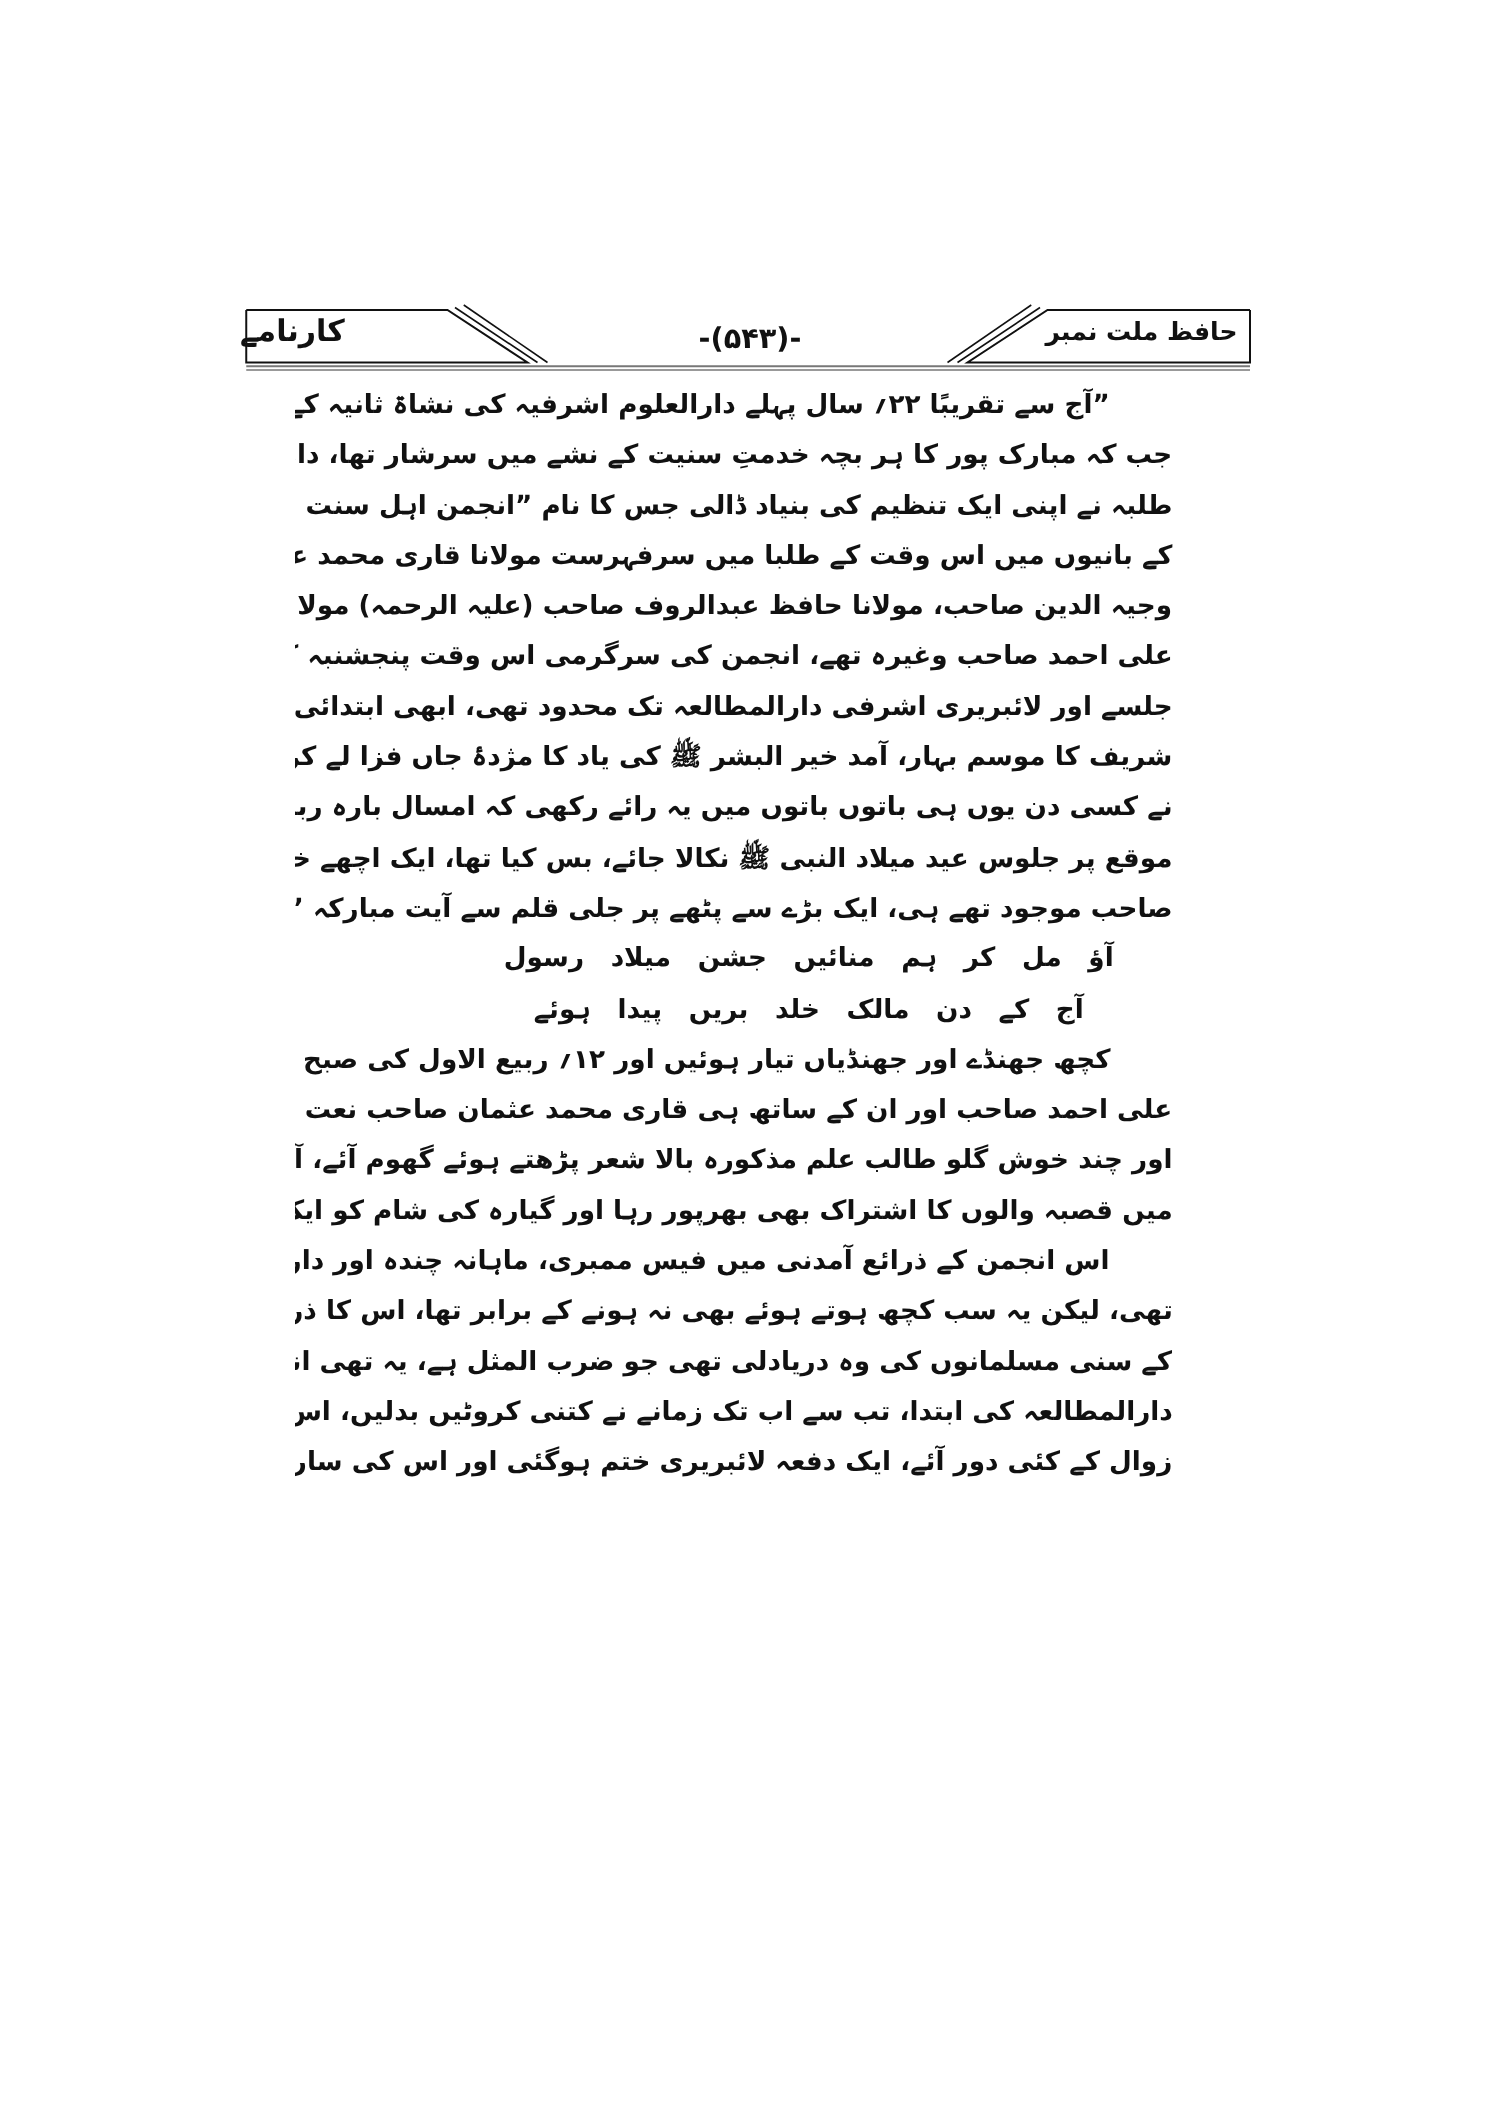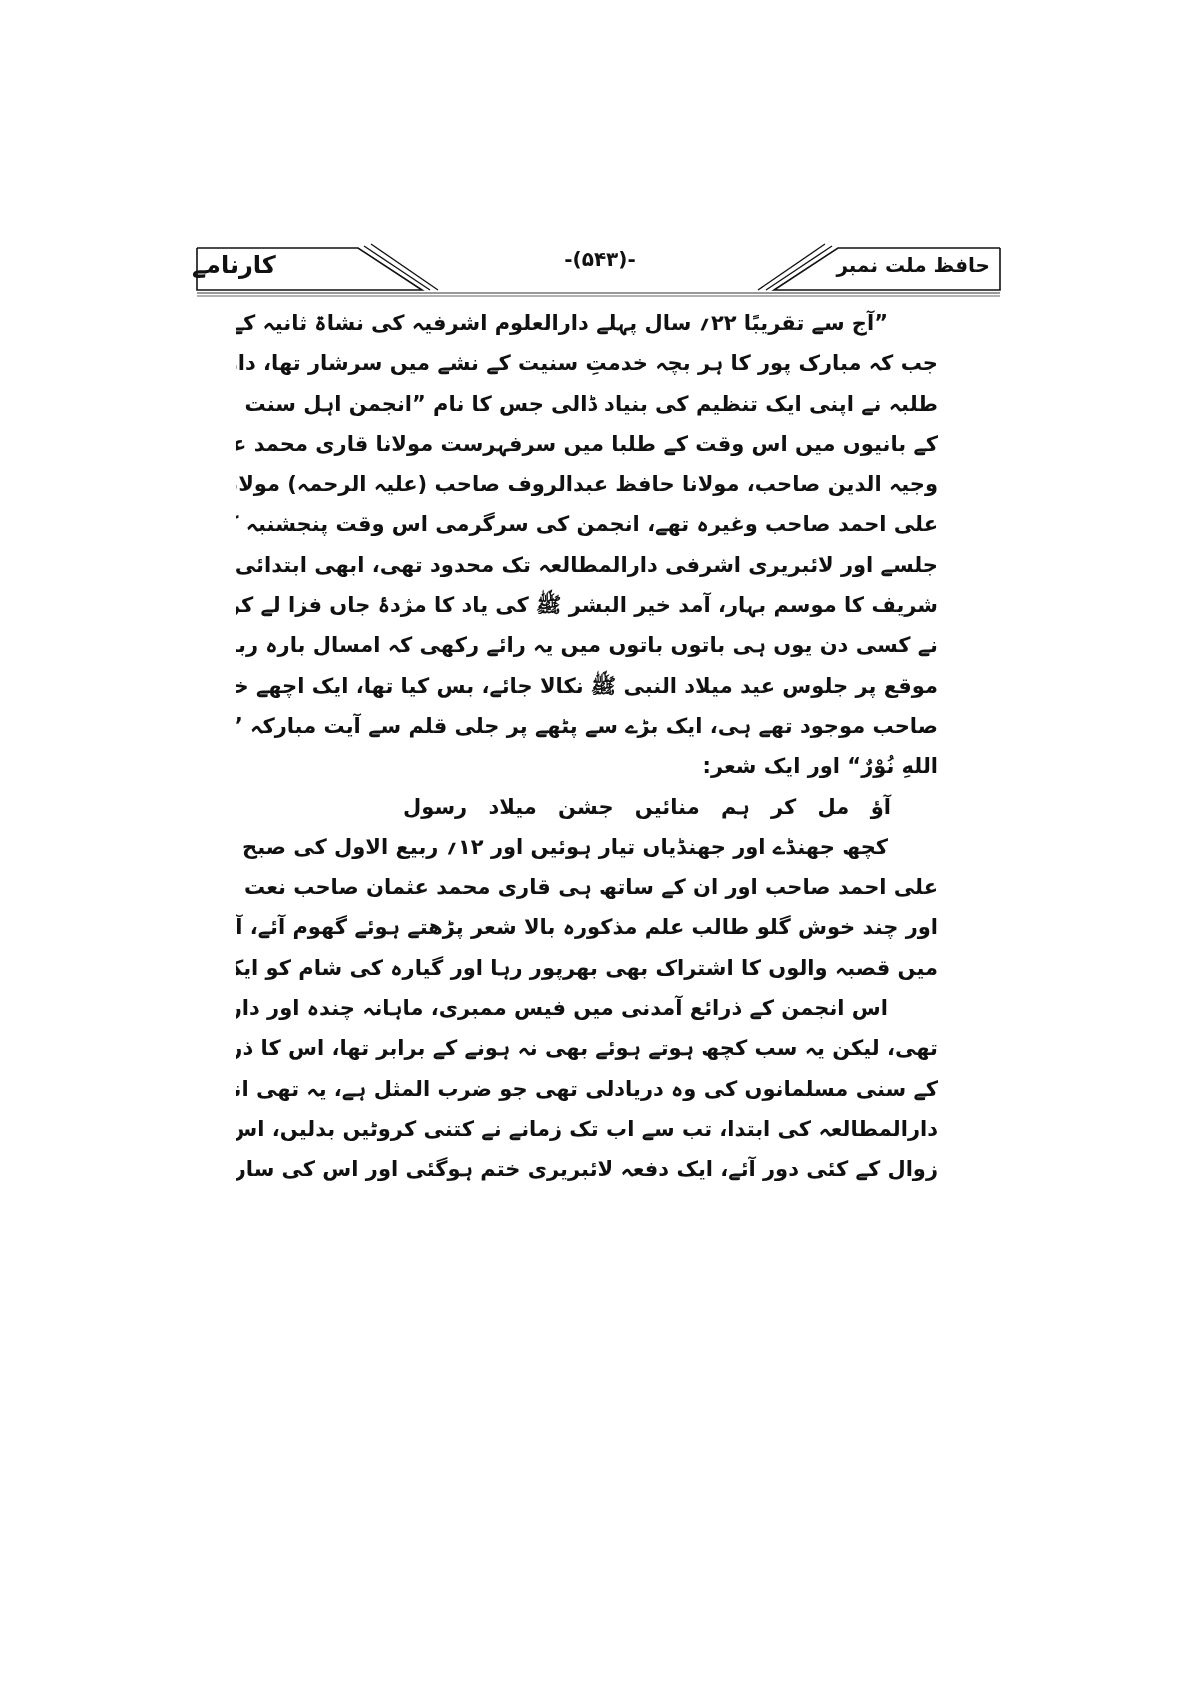--- a/index.html
+++ b/index.html
@@ -5,22 +5,22 @@
   html, body { margin: 0; padding: 0; background: #ffffff; }
   body { width: 1190px; height: 1684px; position: relative; overflow: hidden;
          font-family: "DejaVu Sans", sans-serif; color: #111; }
   .page { position: absolute; left: 0; top: 0; width: 1190px; height: 1684px; }
 
   
   .header { position: absolute; left: 190px; top: 240px; width: 812px; height: 56px; }
   .header svg { position: absolute; left: 0; top: 0; }
   .hdr-left-text { position: absolute; left: 2px; top: 6px; width: 120px; height: 38px;
        font-size: 24px; line-height: 38px; direction: rtl; text-align: left; font-weight: bold; }
-  .hdr-center { position: absolute; left: 340px; top: 0; width: 140px; height: 38px;
-       font-size: 20px; line-height: 38px; text-align: center; direction: ltr; font-weight: bold; }
+  .hdr-center { position: absolute; left: 340px; top: 12px; width: 140px; height: 38px;
+       font-size: 23px; line-height: 38px; text-align: center; direction: ltr; font-weight: bold; }
   .hdr-right-text { position: absolute; left: 600px; top: 6px; width: 200px; height: 38px;
        font-size: 20px; line-height: 38px; direction: rtl; text-align: right; font-weight: bold; }
 
   
   .body-text { position: absolute; left: 236px; top: 303px; width: 702px; direction: rtl; }
   .line { height: 40.3px; line-height: 40.3px; font-size: 21px; white-space: nowrap;
           text-align: justify; text-align-last: justify; overflow: hidden; font-weight: bold; }
   .line.first-indent { padding-right: 50px; }
   .line.last { text-align-last: right; }
   .verse { text-align: center; text-align-last: center; word-spacing: 14px; }
@@ -56,23 +56,23 @@
     <div class="line">جب کہ مبارک پور کا ہر بچہ خدمتِ سنیت کے نشے میں سرشار تھا، دارالعلوم کے پرجوش</div>
     <div class="line">طلبہ نے اپنی ایک تنظیم کی بنیاد ڈالی جس کا نام ”انجمن اہل سنت اشرفی دارالمطالعہ“ رکھا، اس</div>
     <div class="line">کے بانیوں میں اس وقت کے طلبا میں سرفہرست مولانا قاری محمد عثمان صاحب، مولانا صوفی</div>
     <div class="line">وجیہ الدین صاحب، مولانا حافظ عبدالروف صاحب (علیہ الرحمہ) مولانا ظفر علی صاحب، مولانا</div>
     <div class="line">علی احمد صاحب وغیرہ تھے، انجمن کی سرگرمی اس وقت پنجشنبہ کو طالب علموں کے لیے مشقی</div>
     <div class="line">جلسے اور لائبریری اشرفی دارالمطالعہ تک محدود تھی، ابھی ابتدائی دور ہی تھا کہ ربیع الاول</div>
     <div class="line">شریف کا موسم بہار، آمد خیر البشر ﷺ کی یاد کا مژدۂ جاں فزا لے کر آیا، مذکورہ بالا حضرات</div>
     <div class="line">نے کسی دن یوں ہی باتوں باتوں میں یہ رائے رکھی کہ امسال بارہ ربیع الاول شریف کے</div>
     <div class="line">موقع پر جلوس عید میلاد النبی ﷺ نکالا جائے، بس کیا تھا، ایک اچھے خطاط قاری محمد عثمان</div>
     <div class="line">صاحب موجود تھے ہی، ایک بڑے سے پٹھے پر جلی قلم سے آیت مبارکہ ”قَدْ جَآءَكُمْ مِّنَ</div>
-    <div class="line last">اللهِ نُوْرٌ“ اور ایک شعر:</div>
 
     <div class="line verse verse-1">آؤ مل کر ہم منائیں جشن میلاد رسول</div>
+    <div class="line verse verse-2">آج کے دن مالک خلد بریں پیدا ہوئے</div>
 
     <div class="line first-indent">کچھ جھنڈے اور جھنڈیاں تیار ہوئیں اور ۱۲؍ ربیع الاول کی صبح کو آگے آگے مولوی</div>
     <div class="line">علی احمد صاحب اور ان کے ساتھ ہی قاری محمد عثمان صاحب نعت خواں جماعت کے سربراہ</div>
     <div class="line">اور چند خوش گلو طالب علم مذکورہ بالا شعر پڑھتے ہوئے گھوم آئے، آئندہ سال سے اس جلوس</div>
     <div class="line last">میں قصبہ والوں کا اشتراک بھی بھرپور رہا اور گیارہ کی شام کو ایک جلسہ بھی ہونے لگا۔</div>
     <div class="line first-indent">اس انجمن کے ذرائع آمدنی میں فیس ممبری، ماہانہ چندہ اور دارالمطالعہ کی یومیہ فیس</div>
     <div class="line">تھی، لیکن یہ سب کچھ ہوتے ہوئے بھی نہ ہونے کے برابر تھا، اس کا ذریعۂ آمدنی مبارک پور</div>
     <div class="line">کے سنی مسلمانوں کی وہ دریادلی تھی جو ضرب المثل ہے، یہ تھی انجمن اہل سنت اشرفی</div>
     <div class="line">دارالمطالعہ کی ابتدا، تب سے اب تک زمانے نے کتنی کروٹیں بدلیں، اس پر بھی عروج و</div>
     <div class="line">زوال کے کئی دور آئے، ایک دفعہ لائبریری ختم ہوگئی اور اس کی ساری کتابیں خرد برد ہوگئیں،</div>

